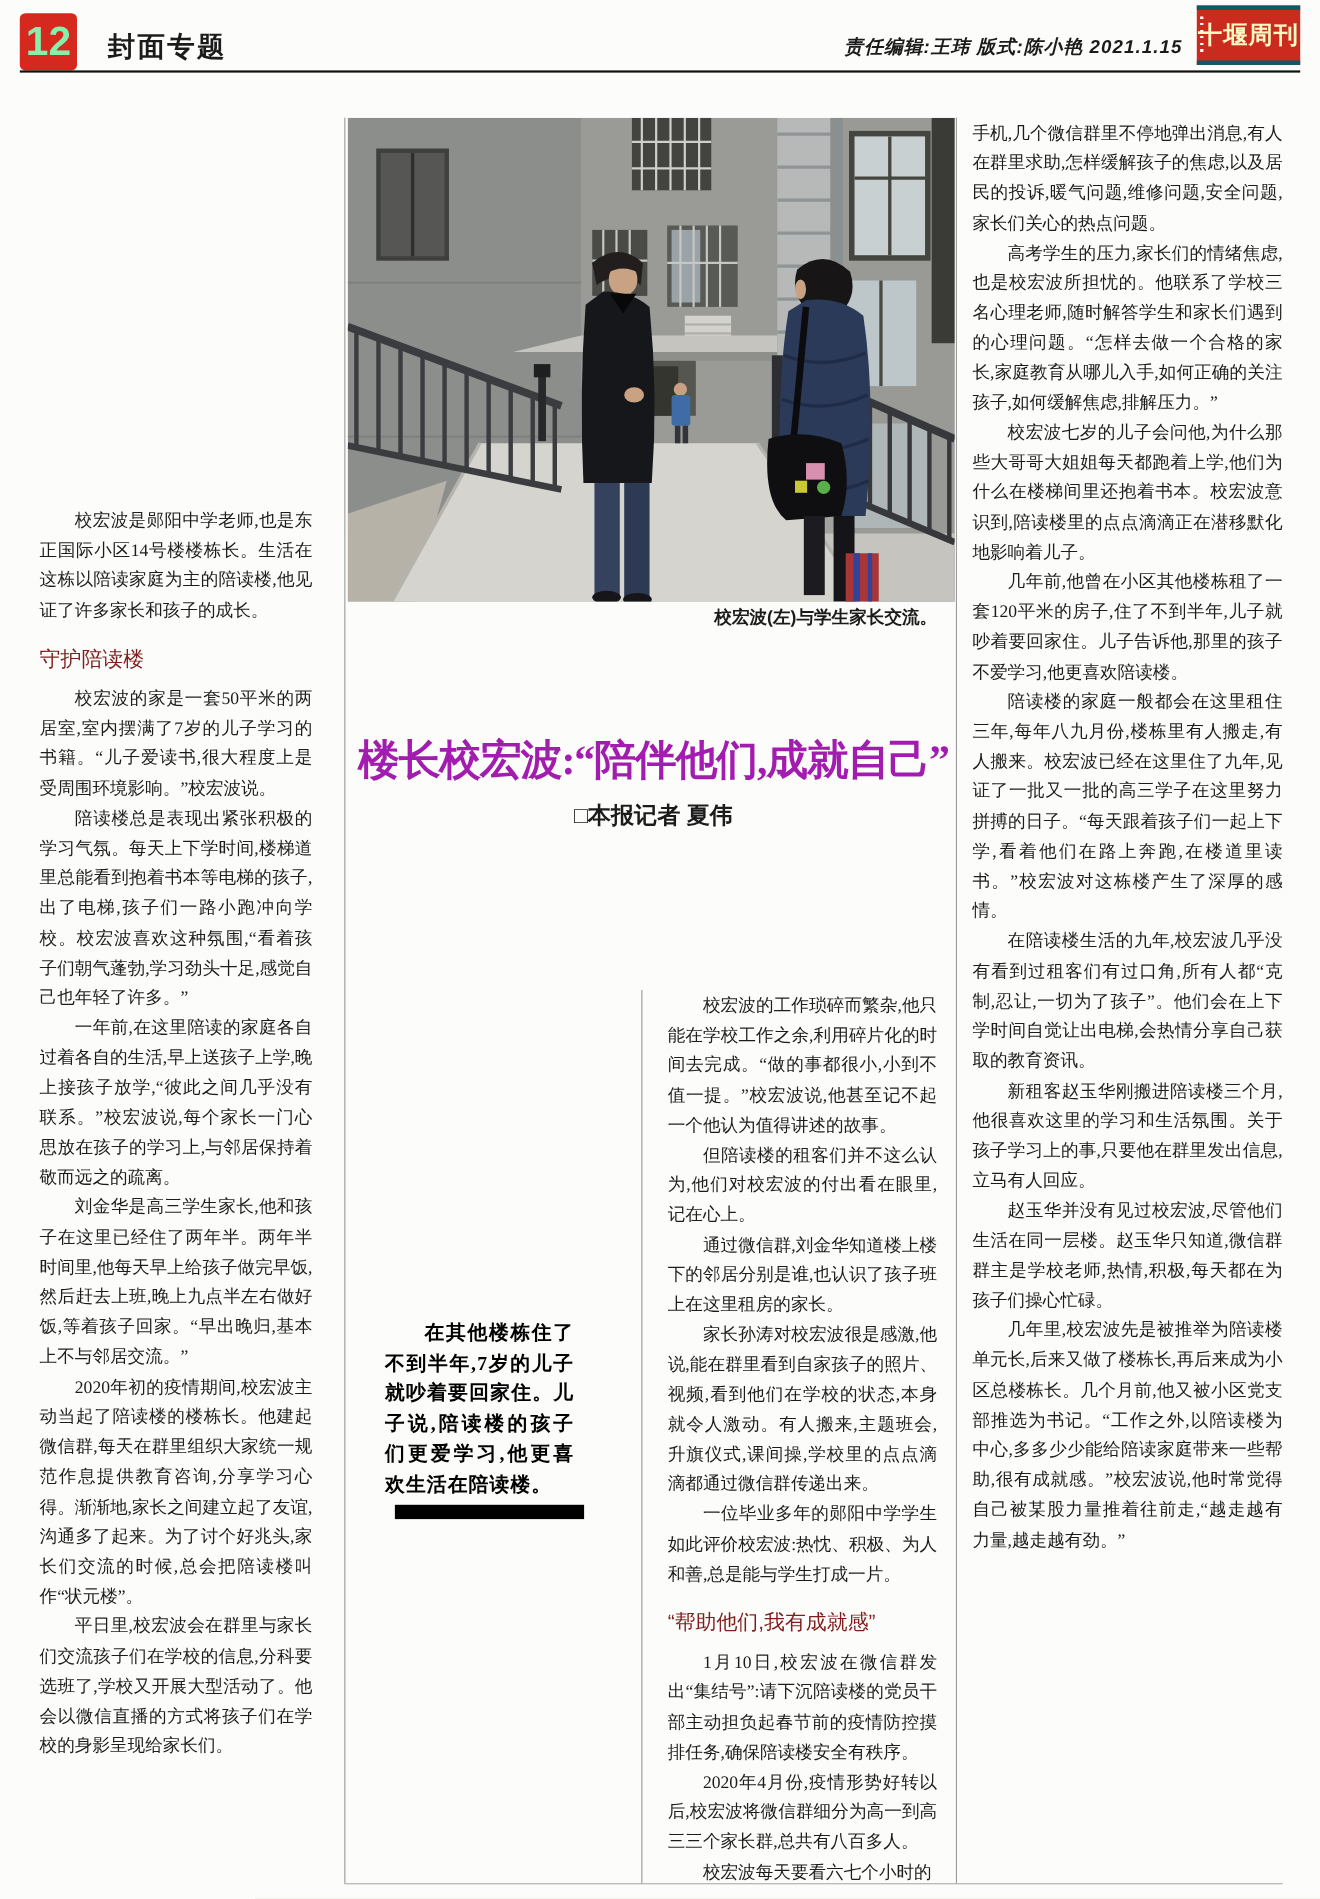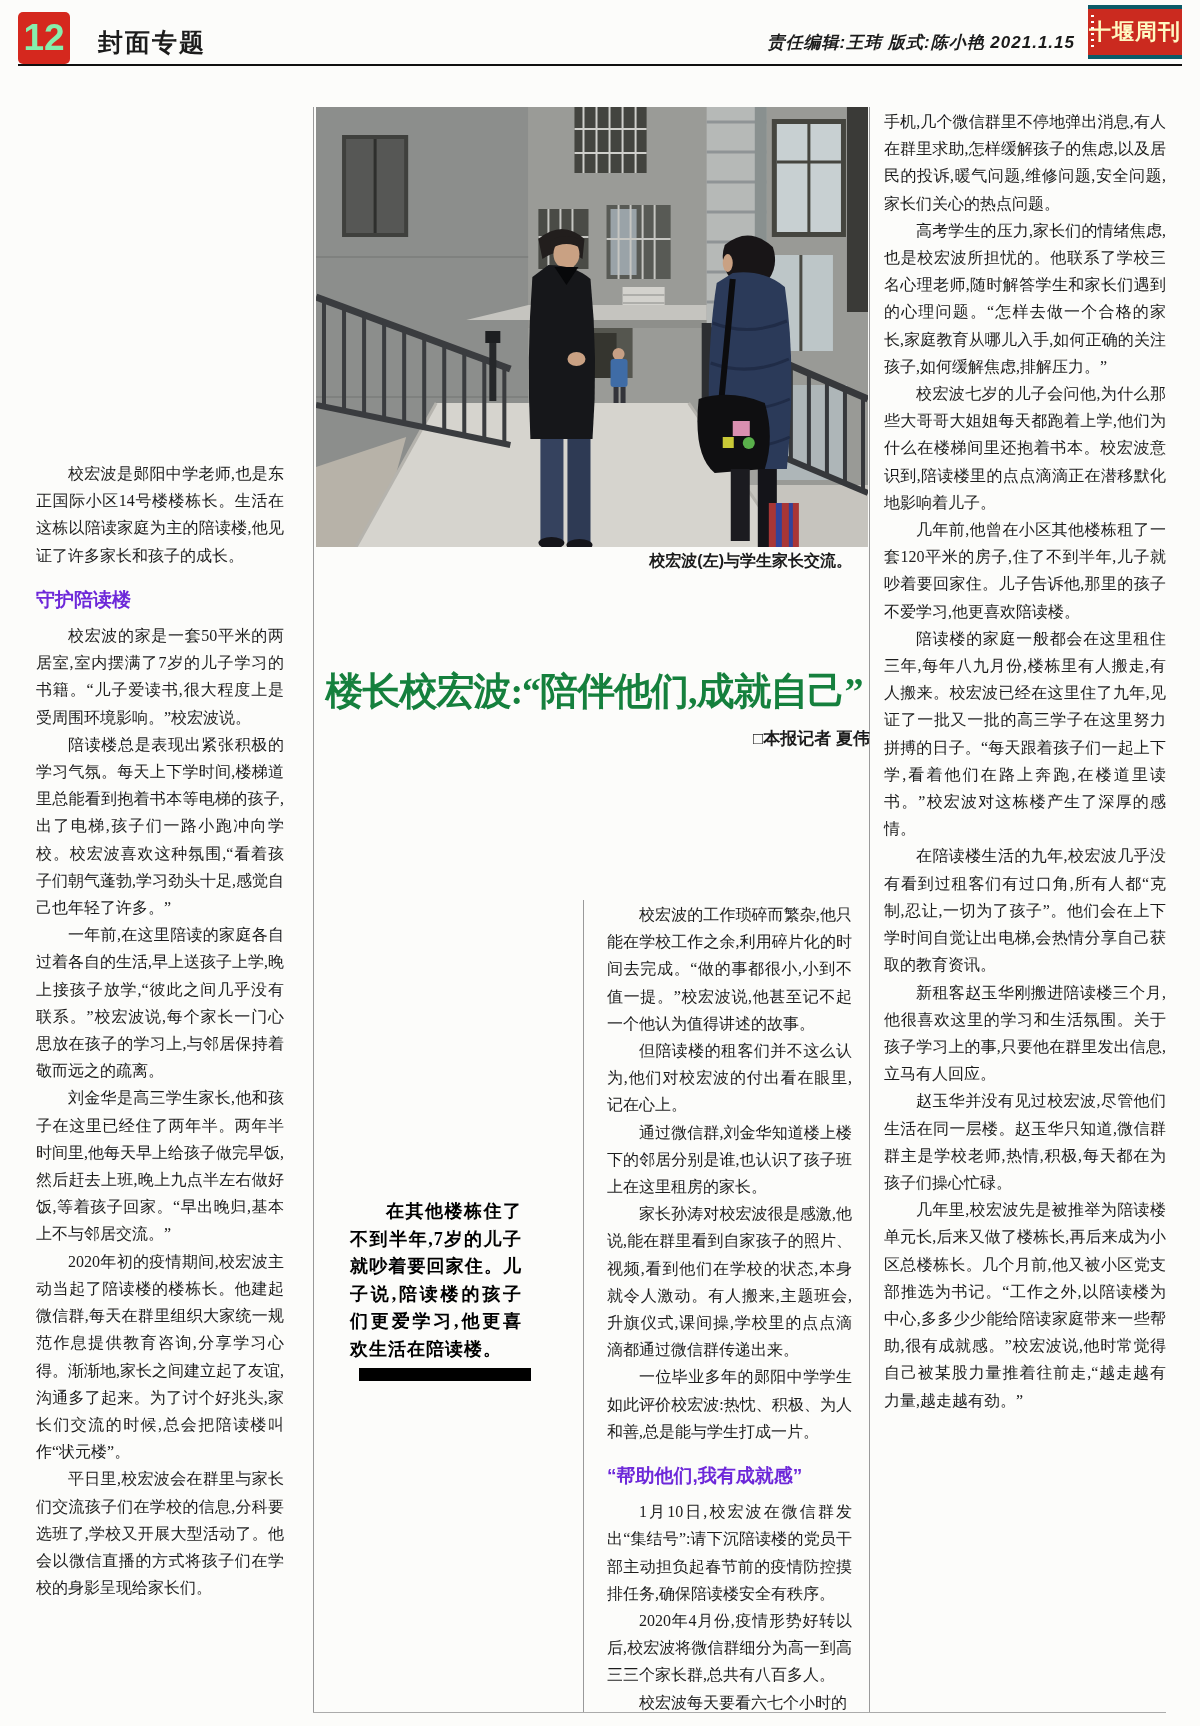--- a/index.html
+++ b/index.html
@@ -55,37 +55,37 @@
   .photo-wrap{position:absolute;left:316px;top:107px;width:552px;height:440px;overflow:hidden;}
   .photo-wrap svg{display:block;width:100%;height:100%;}
   .photo-caption{
     position:absolute;left:316px;top:551px;width:536px;text-align:right;
     font-size:16px;font-weight:bold;
     font-family:"Liberation Sans","DejaVu Sans",sans-serif;
   }
   
   .headline{
     position:absolute;left:318px;top:666px;width:552px;text-align:center;
-    font-size:38px;font-weight:bold;white-space:nowrap;letter-spacing:-1px;color:#15803d;
+    font-size:38px;font-weight:bold;white-space:nowrap;letter-spacing:-1px;color:#a21caf;
   }
   .byline{
-    position:absolute;left:318px;top:727px;width:552px;text-align:right;
-    font-size:17px;font-weight:bold;
+    position:absolute;left:318px;top:727px;width:552px;text-align:center;
+    font-size:21px;font-weight:bold;
     font-family:"Liberation Sans","DejaVu Sans",sans-serif;
   }
   
   .col{position:absolute;text-align:justify;font-size:16px;line-height:27.2px;color:#1c1c1c;}
   .col-left{left:36px;top:460px;width:248px;}
   .col-center{left:607px;top:901px;width:245px;height:825px;overflow:hidden;}
   .col-right{left:884px;top:108px;width:282px;}
   .para{text-indent:2em;}
   .para.flush{text-indent:0;}
   .col-head{
     font-family:"Liberation Sans","DejaVu Sans",sans-serif;
-    font-size:19px;font-weight:bold;margin:17px 0 9px;text-indent:0;color:#6d28d9;
+    font-size:19px;font-weight:normal;margin:17px 0 9px;text-indent:0;color:#7f1d1d;
   }
   
   .pull-quote{
     position:absolute;left:350px;top:1198px;width:172px;
     font-size:18px;font-weight:bold;line-height:27.5px;text-align:justify;
     letter-spacing:1px;color:#000;
   }
   .pull-quote p{text-indent:2em;}
   .quote-bar{position:absolute;left:359px;top:1368px;width:172px;height:13px;background:#000;}
 </style>

